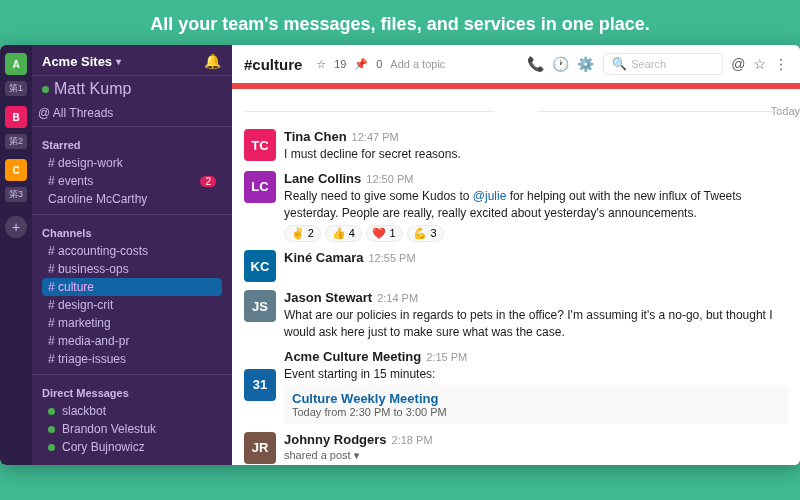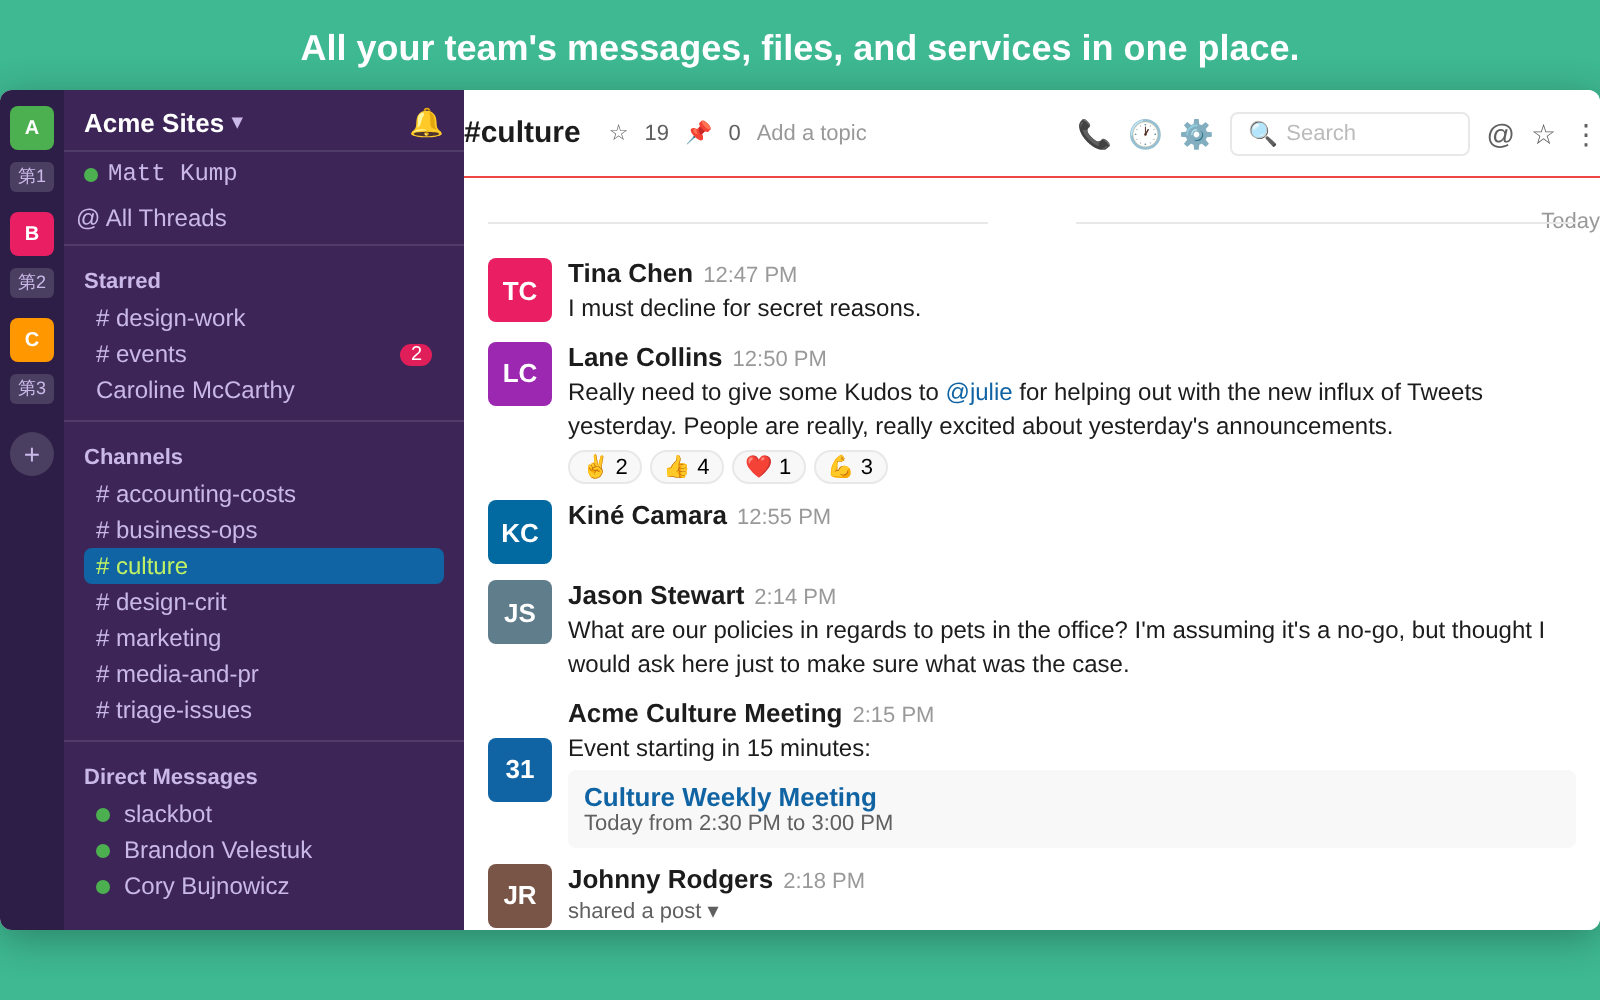--- a/index.html
+++ b/index.html
@@ -52,26 +52,25 @@
       font-weight: 700;
       font-size: 13px;
       display: flex;
       align-items: center;
       gap: 4px;
     }
     .chevron-down { font-size: 10px; color: #c9b8e8; }
     .bell-icon { font-size: 14px; color: #c9b8e8; cursor: pointer; }
     .sidebar-user {
       padding: 4px 10px 6px 10px;
-      font-size: 12px;
+      font-size: 16px;
       color: #c9b8e8;
       display: flex;
       align-items: center;
       gap: 5px;
-      font-family: Liberation Mono, monospace;
     }
     .online-dot { width: 7px; height: 7px; background: #4CAF50; border-radius: 50%; display: inline-block; }
     .sidebar-section {
       padding: 8px 10px 2px 10px;
     }
     .sidebar-section-label {
       font-size: 11px;
       font-weight: 700;
       color: #c9b8e8;
       margin-bottom: 3px;
@@ -80,21 +79,21 @@
       display: flex;
       align-items: center;
       padding: 2px 6px;
       border-radius: 4px;
       cursor: pointer;
       color: #c9b8e8;
       font-size: 12px;
       gap: 5px;
       position: relative;
     }
-    .sidebar-item.active { background: #1164A3; color: #bef264; }
+    .sidebar-item.active { background: #1164A3; color: #f0abfc; }
     .sidebar-item .badge {
       background: #E01E5A;
       color: white;
       border-radius: 10px;
       font-size: 10px;
       padding: 0 5px;
       margin-left: auto;
     }
     .sidebar-item .num-badge {
       background: #E01E5A;
@@ -115,24 +114,24 @@
     }
     
     .main {
       flex: 1;
       display: flex;
       flex-direction: column;
       background: white;
     }
     .channel-header {
       height: 44px;
-      border-bottom: 1px solid #ef4444;
-      display: flex;
-      align-items: center;
-      padding: 0 0;
+      border-bottom: 6px solid #ef4444;
+      display: flex;
+      align-items: center;
+      padding: 0 12px;
       gap: 8px;
     }
     .channel-title {
       font-weight: 700;
       font-size: 15px;
       color: #1d1c1d;
       display: flex;
       align-items: center;
       gap: 3px;
     }

